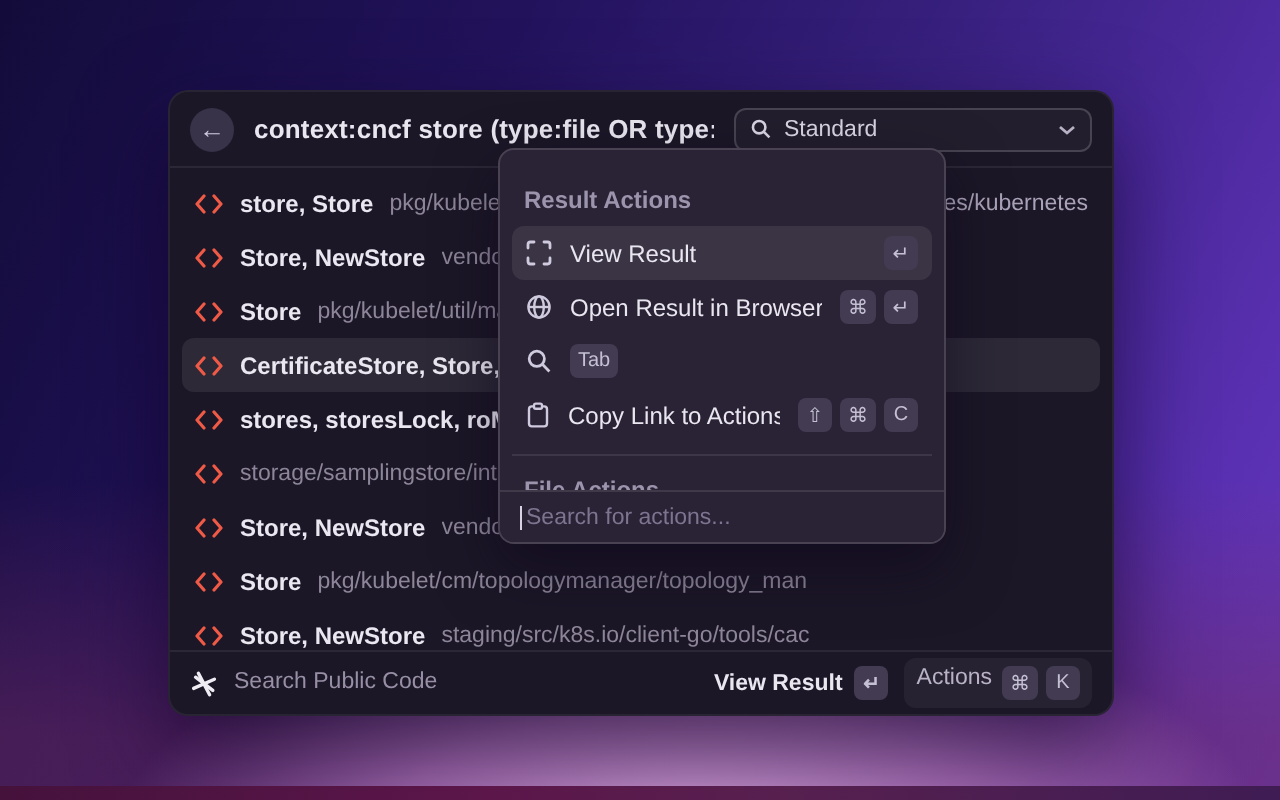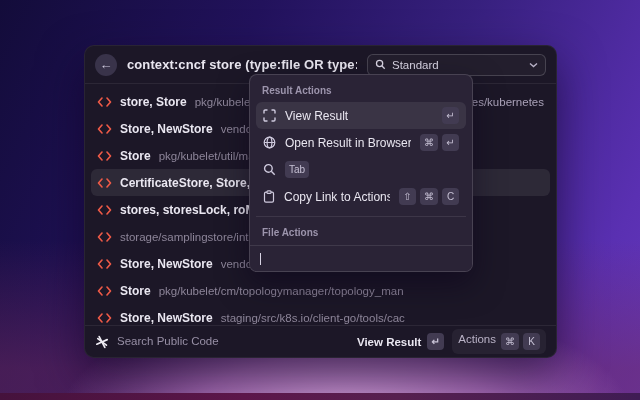--- a/index.html
+++ b/index.html
@@ -41,21 +41,21 @@
   .row .sym { color:#eae7f1; font-size:12px; font-weight:bold;text-align:right; }
   .row .path { color:#8d8599; font-size:11.5px; overflow:hidden; }
   .row .repo { margin-left:auto; color:#aaa2b8; font-size:11.5px; }
 
   
   .popup { position:absolute; left:249px; top:74px; width:224px; height:198px;
     background:#2a2336; border:1px solid rgba(255,255,255,.14); border-radius:8px;
     box-shadow:0 12px 30px rgba(10,2,25,.5); display:flex; flex-direction:column;
     overflow:hidden; z-index:5; }
   .popup-list { flex:1; overflow:hidden; padding:8px 6px 0 6px; }
-  .sec-title { color:#9c94ac; font-size:10px; font-weight:bold; padding:2px 6px 6px 6px; }
+  .sec-title { color:#9c94ac; font-size:12px; font-weight:bold; padding:2px 6px 6px 6px;margin-top:8px; }
   .sec-div { border-top:1px solid rgba(255,255,255,.09); margin:6px 0 8px 0; }
   .pitem { height:27px; display:flex; align-items:center; gap:9px; padding:0 7px;
     border-radius:6px; color:#e9e6f0; font-size:12px; cursor:pointer; }
   .pitem.selected { background:rgba(255,255,255,.08); }
   .pitem .plabel { flex:1; white-space:nowrap; overflow:hidden; }
   .pitem .icon { color:#cfcade; }
   .keys { display:flex; gap:4px; }
   .kbd { min-width:17px; height:17px; padding:0 4px; border-radius:4px; background:#423b52;
     color:#c6c0d4; font-size:10px; display:inline-flex; align-items:center; justify-content:center;
     font-family:"Liberation Sans", sans-serif; }
@@ -279,17 +279,18 @@
             <span class="kbd">⇧</span>
             <span class="kbd">⌘</span>
             <span class="kbd">C</span>
           </span>
         </div>
         <div class="sec-div"></div>
         <div class="sec-title">File Actions</div>
       </div>
     <div class="popup-input">
       <span class="caret"></span>
+      <span class="placeholder">Search for actions...</span>
     </div>
   </div>
 
   <div class="desktop-strip"></div>
 </div>
 
 </body></html>

